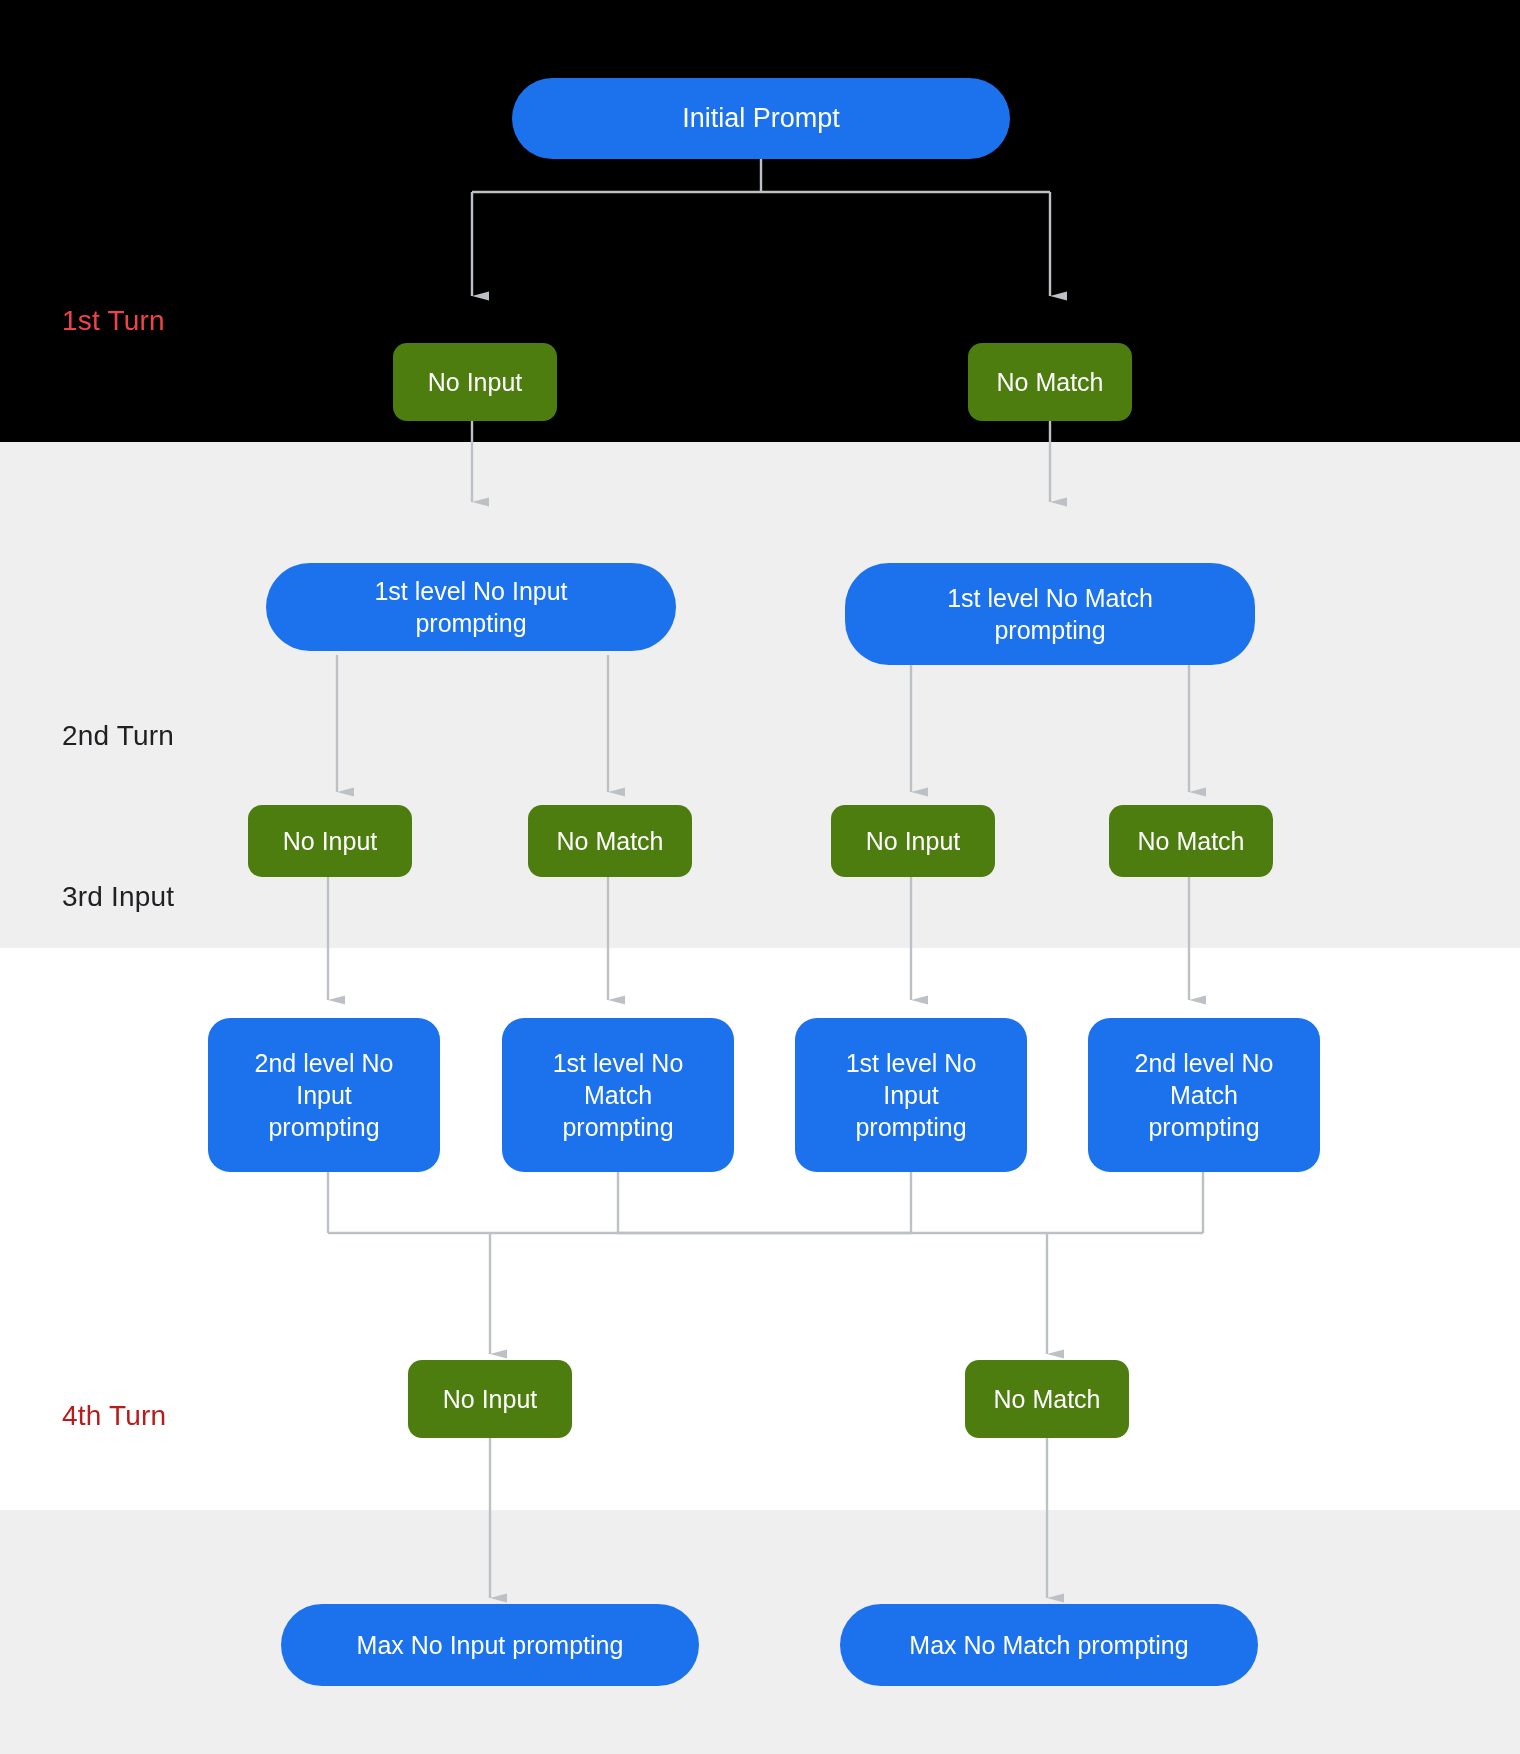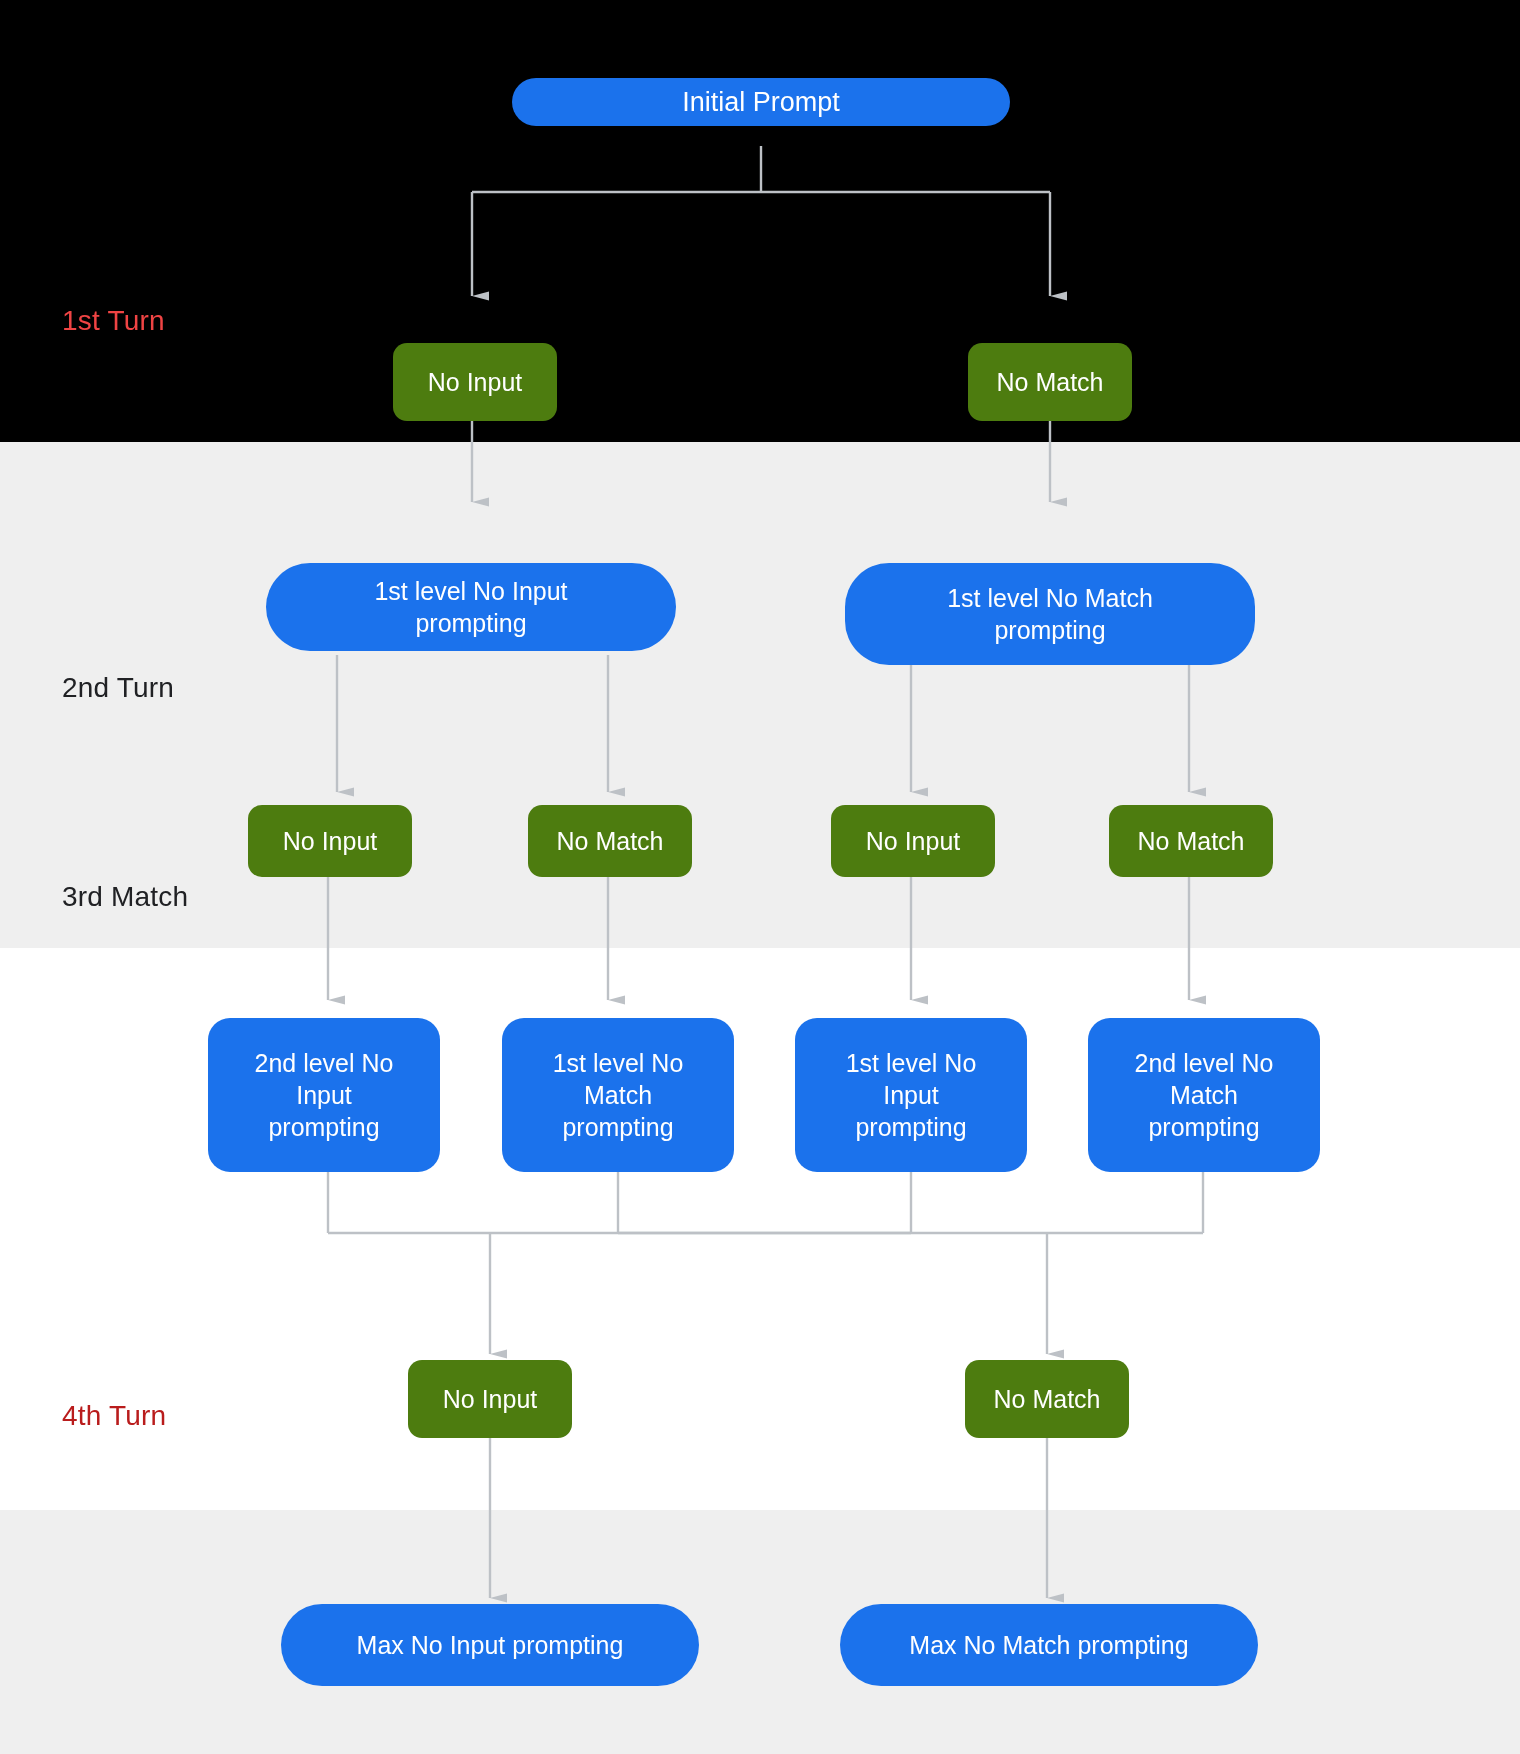--- a/index.html
+++ b/index.html
@@ -96,25 +96,25 @@
       <path d="M618,1233 L1203,1233"></path>
       <path d="M490,1233 L490,1354" marker-end="url(#ah)"></path>
       <path d="M1047,1233 L1047,1354" marker-end="url(#ah)"></path>
 
       <path d="M490,1438 L490,1598" marker-end="url(#ah)"></path>
       <path d="M1047,1438 L1047,1598" marker-end="url(#ah)"></path>
     </g>
   </svg>
 
   <div class="turn-label" style="left:62px;top:305px;color:#ef4444;">1st Turn</div>
-  <div class="turn-label" style="left:62px;top:672px;color:#202124;">2nd Turn</div>
-  <div class="turn-label" style="left:62px;top:881px;color:#202124;">3rd Match</div>
+  <div class="turn-label" style="left:62px;top:720px;color:#202124;">2nd Turn</div>
+  <div class="turn-label" style="left:62px;top:881px;color:#202124;">3rd Input</div>
   <div class="turn-label" style="left:62px;top:1400px;color:#b91c1c;">4th Turn</div>
 
-  <div class="node blue pill" style="left:512px;top:78px;width:498px;height:48px;font-size:27px;">Initial Prompt</div>
+  <div class="node blue pill" style="left:512px;top:78px;width:498px;height:81px;font-size:27px;">Initial Prompt</div>
 
   <div class="node green round" style="left:393px;top:343px;width:164px;height:78px;">No Input</div>
   <div class="node green round" style="left:968px;top:343px;width:164px;height:78px;">No Match</div>
 
   <div class="node blue pill" style="left:266px;top:563px;width:410px;height:88px;white-space:pre-line;">1st level No Input
 prompting</div>
   <div class="node blue pill" style="left:845px;top:563px;width:410px;height:102px;white-space:pre-line;">1st level No Match
 prompting</div>
 
   <div class="node green round" style="left:248px;top:805px;width:164px;height:72px;">No Input</div>

